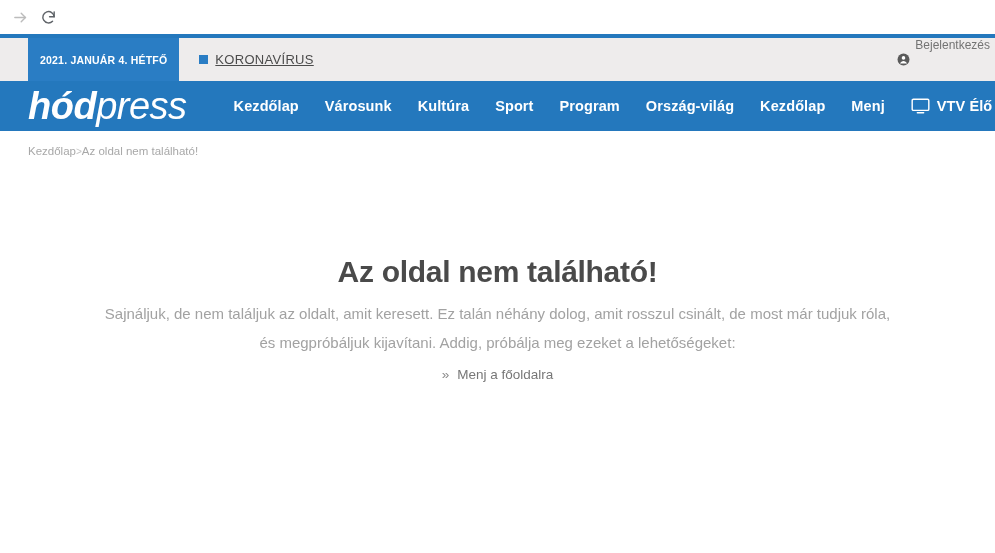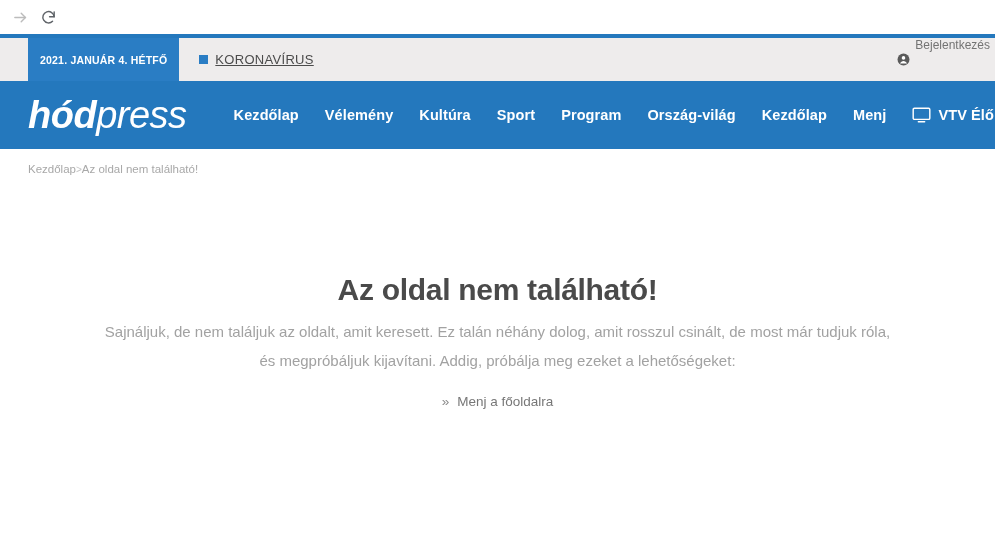--- a/index.html
+++ b/index.html
@@ -90,21 +90,21 @@
     display: flex;
     font-size: 12px;
     color: #737373;
     overflow: hidden;
     white-space: nowrap;
   }
   .topbar-right .user-icon { margin-right: 5px; display: flex; align-items: center; }
 
   
   .site-header {
-    height: 68px;
+    height: 50px;
     background: #2478bd;
     display: flex;
     align-items: center;
     padding-left: 28px;
     padding-right: 4px;
   }
   .logo {
     color: #ffffff;
     font-size: 38px;
     font-style: italic;
@@ -169,21 +169,21 @@
     letter-spacing: -0.3px;
   }
   .err-body {
     margin: 10px auto 0 auto;
     max-width: 790px;
     font-size: 15px;
     line-height: 1.95;
     color: #a2a2a2;
   }
   .err-links {
-    margin-top: 18px;
+    margin-top: 9px;
     font-size: 13.5px;
     color: #777777;
   }
   .err-links .chev { color: #8a8a8a; margin-right: 8px; }
   .err-links a { color: #777777; text-decoration: none; }
 </style>
 </head>
 <body>
 
 <div class="browser-bar">
@@ -223,21 +223,21 @@
     <span>Bejelentkezés</span>
   </div>
 </div>
 
 <div class="site-header">
   <div class="logo">
     <span class="b">hód</span><span class="l">press</span>
   </div>
   <nav class="mainnav">
     <a href="#">Kezdőlap</a>
-    <a href="#">Vélemény</a>
+    <a href="#">Városunk</a>
     <a href="#">Kultúra</a>
     <a href="#">Sport</a>
     <a href="#">Program</a>
     <a href="#">Ország-világ</a>
     <a href="#">Kezdőlap</a>
     <a href="#">Menj</a>
     <a href="#" class="live">
       <span class="tv-icon">
         <svg width="19" height="16" viewBox="0 0 24 20" fill="none" stroke="#ffffff" stroke-width="1.8" stroke-linecap="round" stroke-linejoin="round">
           <rect x="1.5" y="1.5" width="21" height="14" rx="1.5"></rect>

